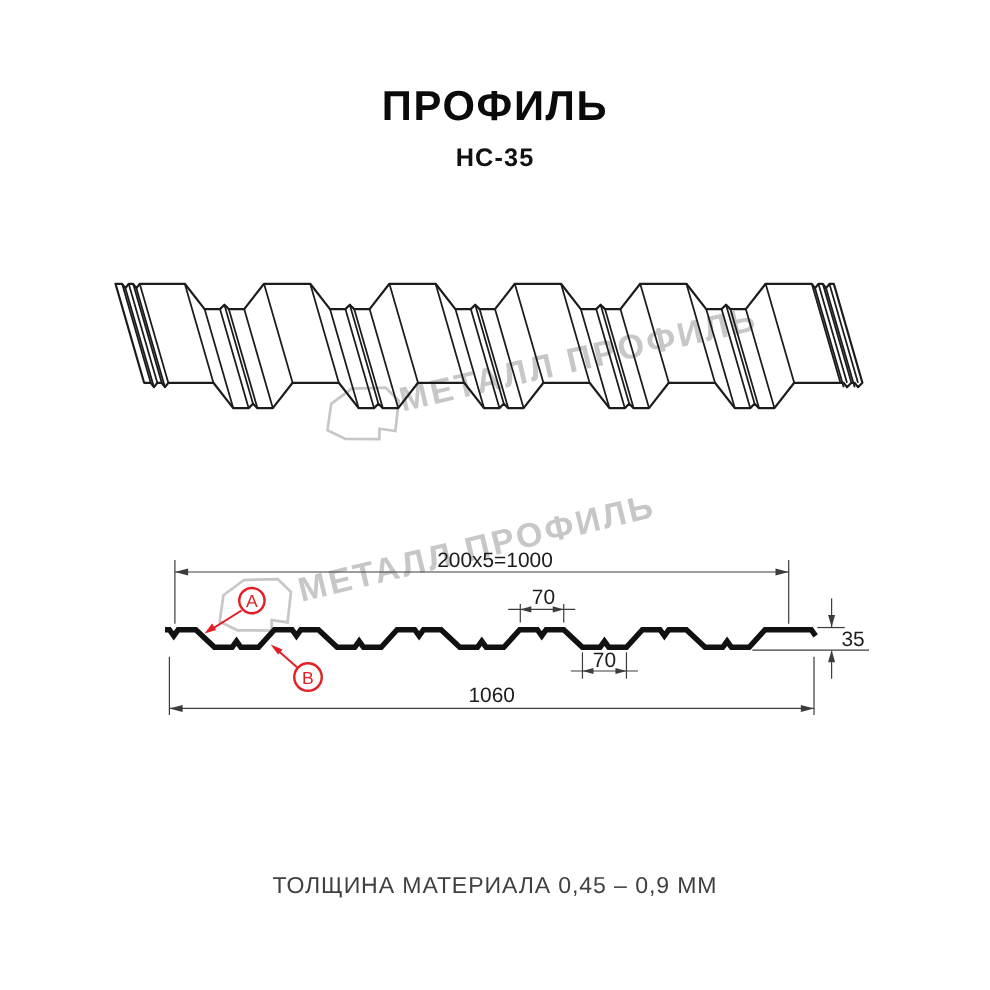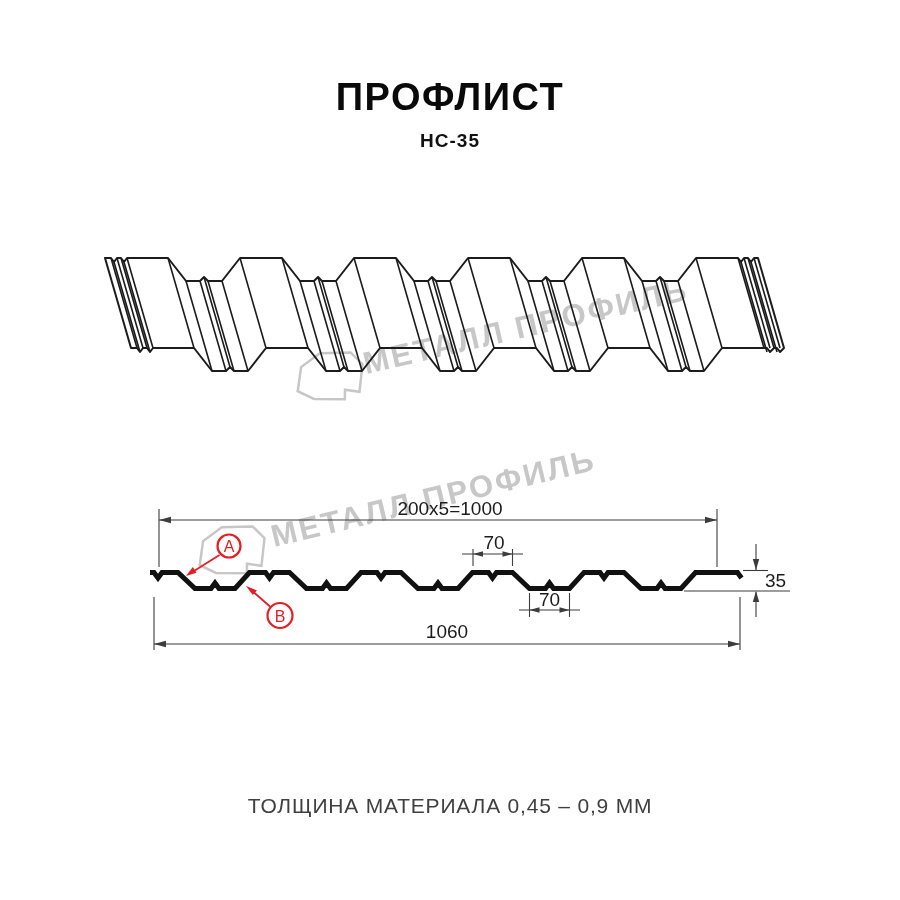--- a/index.html
+++ b/index.html
@@ -1,34 +1,34 @@
 <!DOCTYPE html>
 <html><head>
 <meta charset="utf-8">
 <style>
   html,body{margin:0;padding:0;background:#fff;}
   .page{position:relative;width:900px;height:900px;background:#fff;overflow:hidden;
         font-family:"Liberation Sans",sans-serif;}
   .title{position:absolute;top:76px;left:0;width:900px;text-align:center;
          font-size:38px;font-weight:800;letter-spacing:1.5px;color:#0a0a0a;}
   .subtitle{position:absolute;top:130px;left:0;width:900px;text-align:center;
-         font-size:19px;font-weight:600;letter-spacing:1px;color:#111;}
+         font-size:23px;font-weight:600;letter-spacing:1px;color:#111;}
   .footer-note{position:absolute;top:794px;left:0;width:900px;text-align:center;
          font-size:21px;font-weight:500;letter-spacing:0.8px;color:#404040;}
   svg{position:absolute;top:0;left:0;}
   .dim-text{font-size:19px;fill:#1c1c1c;}
   .red-letter{font-size:16px;fill:#e31e24;font-weight:500;}
   .wm-text{font-size:31px;font-weight:700;letter-spacing:2.5px;fill:#c7c7c7;}
 </style>
 </head>
 <body>
 
 <div class="page">
 
-  <div class="title">ПРОФЛИСТ</div>
+  <div class="title">ПРОФИЛЬ</div>
   <div class="subtitle">НС-35</div>
 
   <svg width="900" height="900" viewBox="0 0 900 900">
 
     <g>
       <path d="M0,30 L5,10 L22,0 L48,2 L57,13 L52,36 L40,33 L39,41 L13,38 Z" transform="translate(294,356) rotate(-6) scale(1.18)" fill="none" stroke="#c7c7c7" stroke-width="2.1"></path>
       <text class="wm-text" transform="translate(366,374) rotate(-13)">МЕТАЛЛ ПРОФИЛЬ</text>
     </g>
     <g>
       <path d="M0,30 L5,10 L22,0 L48,2 L57,13 L52,36 L40,33 L39,41 L13,38 Z" transform="translate(196,530) rotate(-6) scale(1.18)" fill="none" stroke="#c7c7c7" stroke-width="2.1"></path>

